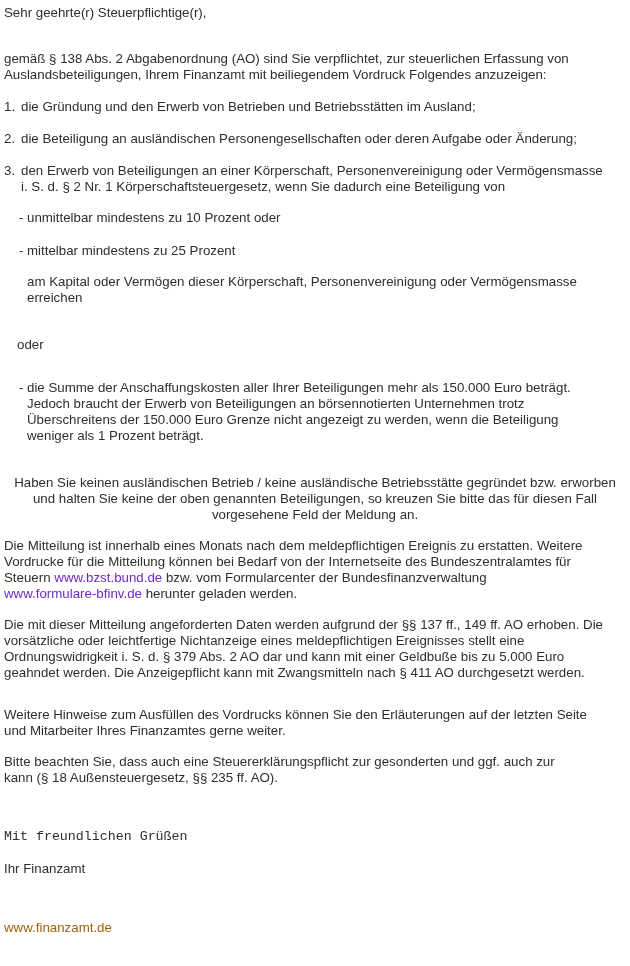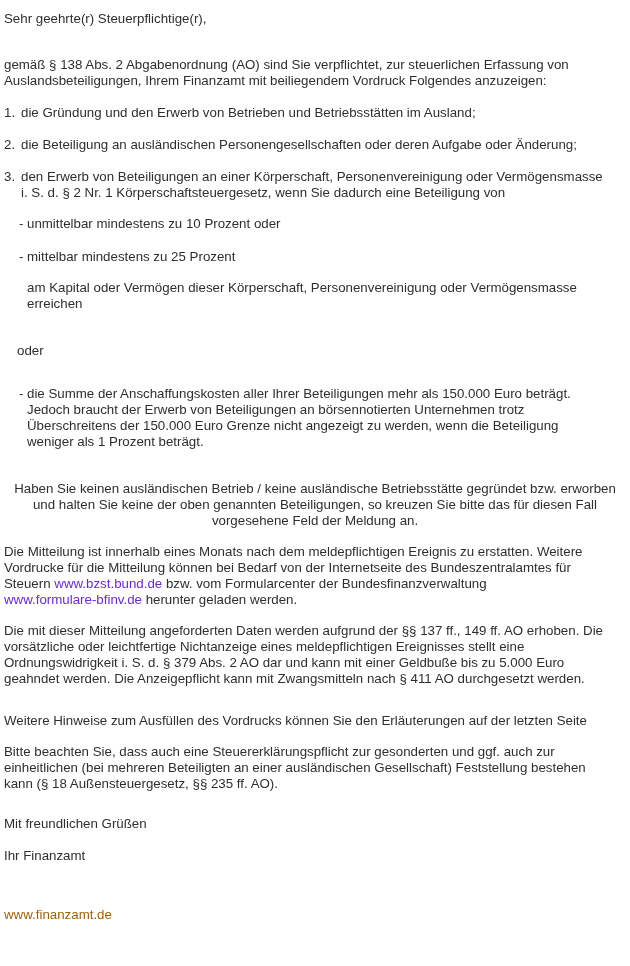--- a/index.html
+++ b/index.html
@@ -15,21 +15,21 @@
     font-size: 13.3px;
     line-height: 16px;
     color: #2e2e2e;
     -webkit-font-smoothing: antialiased;
   }
   .page {
     position: relative;
     box-sizing: border-box;
     width: 630px;
     height: 966px;
-    padding: 11px 4px 0 4px;
+    padding: 5px 4px 0 4px;
   }
   .line { display: block; }
 
   
   .num-item { display: flex; align-items: flex-start; }
   .num-item .num { flex: 0 0 17px; }
   .num-item .itext { flex: 1 1 auto; min-width: 0; }
 
   
   .dash-item { display: flex; align-items: flex-start; padding-left: 15px; }
@@ -45,21 +45,21 @@
   .b-dash1    { margin-top: 15px; }
   .b-dash2    { margin-top: 17px; }
   .b-capital  { margin-top: 15px; }
   .b-oder     { margin-top: 31px; }
   .b-sum      { margin-top: 27px; }
   .b-haben    { margin-top: 31px; text-align: center; }
   .b-deadline { margin-top: 15px; }
   .b-legal    { margin-top: 15px; }
   .b-help     { margin-top: 26px; }
   .b-decl     { margin-top: 15px; }
-  .b-regards  { margin-top: 24px; }
+  .b-regards  { margin-top: 43px; font-family: Liberation Mono, monospace; }
   .b-sender   { margin-top: 16px; }
   .b-footer   { margin-top: 43px; }
 
   .link {
     color: #6d28d9;
     text-decoration: none;
     cursor: pointer;
   }
   .footer-url {
     color: #a16207;
@@ -137,25 +137,25 @@
 
   <div class="b-legal">
     <span class="line">Die mit dieser Mitteilung angeforderten Daten werden aufgrund der §§ 137 ff., 149 ff. AO erhoben. Die</span>
     <span class="line">vorsätzliche oder leichtfertige Nichtanzeige eines meldepflichtigen Ereignisses stellt eine</span>
     <span class="line">Ordnungswidrigkeit i. S. d. § 379 Abs. 2 AO dar und kann mit einer Geldbuße bis zu 5.000 Euro</span>
     <span class="line">geahndet werden. Die Anzeigepflicht kann mit Zwangsmitteln nach § 411 AO durchgesetzt werden.</span>
   </div>
 
   <div class="b-help">
     <span class="line">Weitere Hinweise zum Ausfüllen des Vordrucks können Sie den Erläuterungen auf der letzten Seite</span>
+    <span class="line">und Mitarbeiter Ihres Finanzamtes gerne weiter.</span>
   </div>
 
   <div class="b-decl">
     <span class="line">Bitte beachten Sie, dass auch eine Steuererklärungspflicht zur gesonderten und ggf. auch zur</span>
-    <span class="line">einheitlichen (bei mehreren Beteiligten an einer ausländischen Gesellschaft) Feststellung bestehen</span>
     <span class="line">kann (§ 18 Außensteuergesetz, §§ 235 ff. AO).</span>
   </div>
 
   <div class="b-regards">Mit freundlichen Grüßen</div>
 
   <div class="b-sender">Ihr Finanzamt</div>
 
   <div class="b-footer">
     <span class="footer-url">www.finanzamt.de</span>
   </div>

